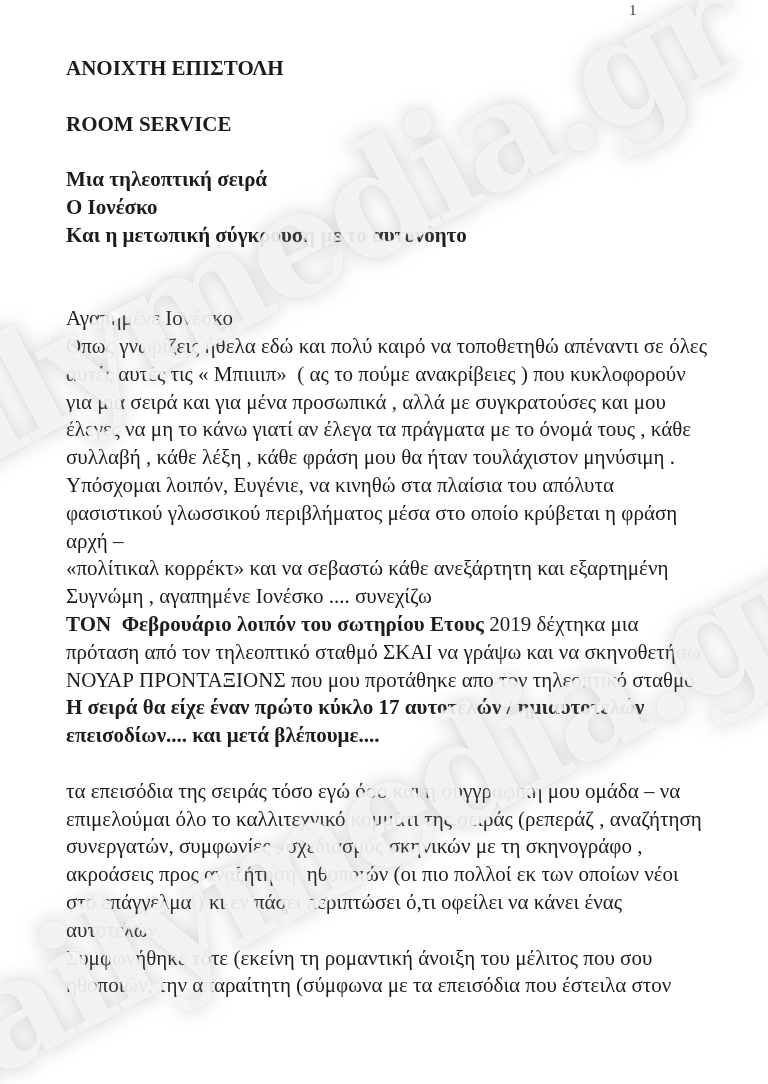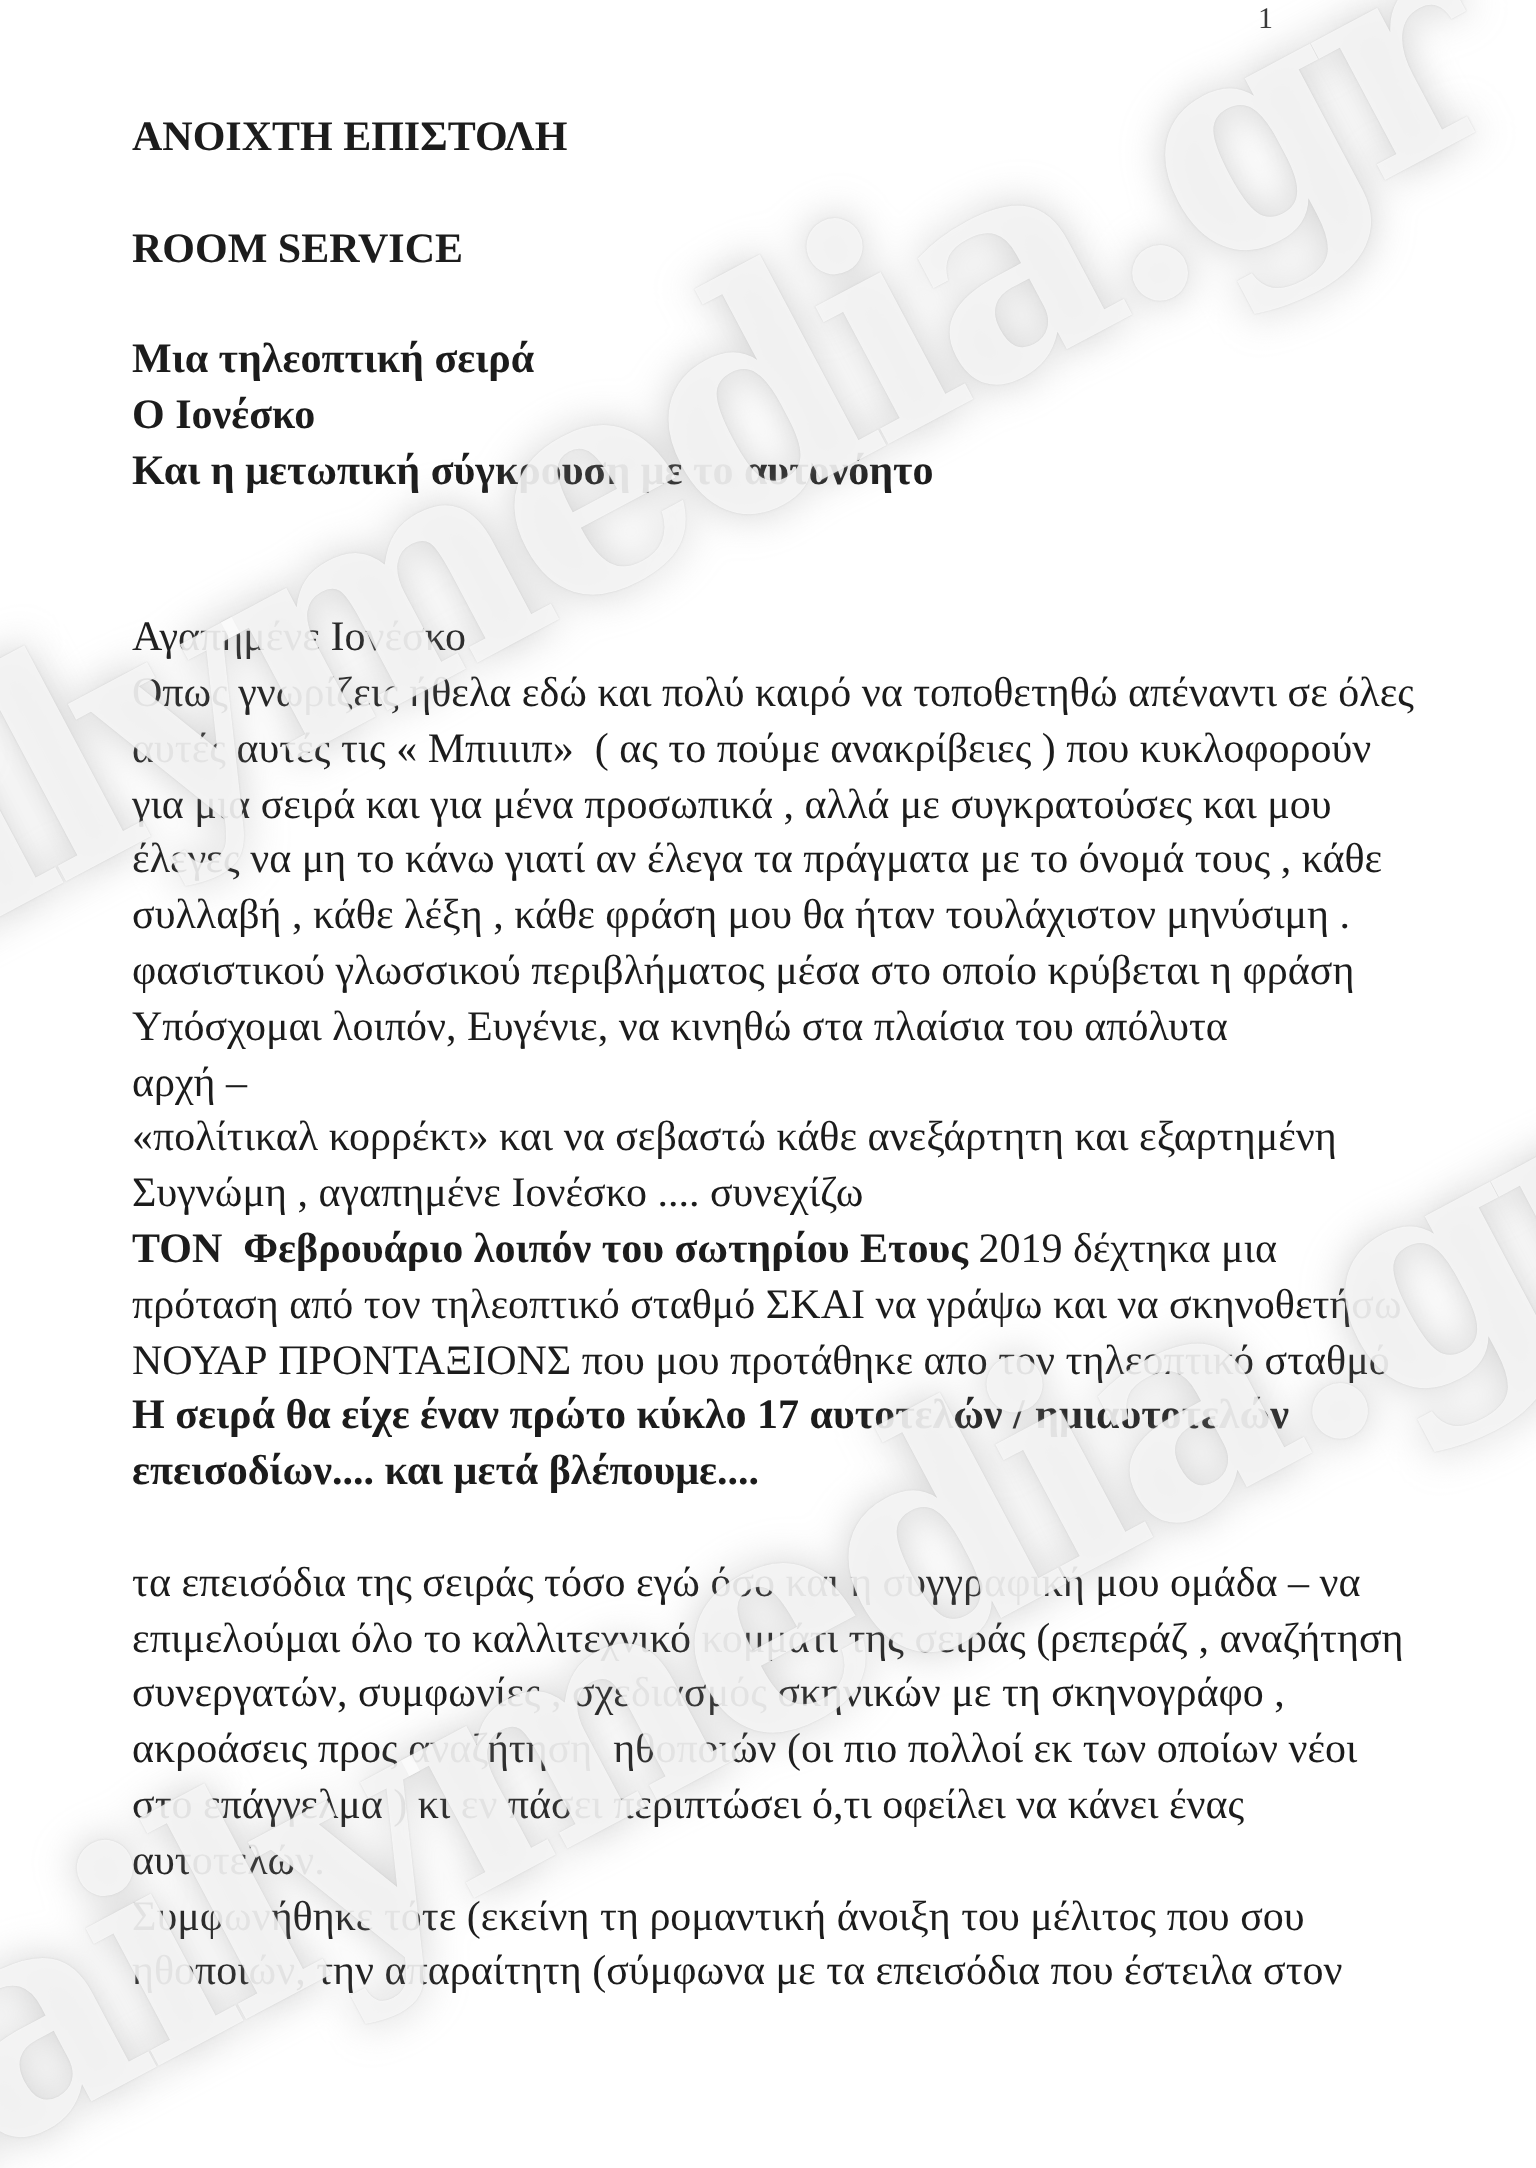--- a/index.html
+++ b/index.html
@@ -89,22 +89,22 @@
       <div class="line"><span class="bold">Ο Ιονέσκο</span></div>
       <div class="line"><span class="bold">Και η μετωπική σύγκρουση με το αυτονόητο</span></div>
       <div class="line"></div>
       <div class="line"></div>
       <div class="line"><span>Αγαπημένε Ιονέσκο</span></div>
       <div class="line"><span>Οπως γνωρίζεις ήθελα εδώ και πολύ καιρό να τοποθετηθώ απέναντι σε όλες</span></div>
       <div class="line"><span>αυτές αυτές τις « Μπιιιιπ»  ( ας το πούμε ανακρίβειες ) που κυκλοφορούν</span></div>
       <div class="line"><span>για μια σειρά και για μένα προσωπικά , αλλά με συγκρατούσες και μου</span></div>
       <div class="line"><span>έλεγες να μη το κάνω γιατί αν έλεγα τα πράγματα με το όνομά τους , κάθε</span></div>
       <div class="line"><span>συλλαβή , κάθε λέξη , κάθε φράση μου θα ήταν τουλάχιστον μηνύσιμη .</span></div>
+      <div class="line"><span>Υπόσχομαι λοιπόν, Ευγένιε, να κινηθώ στα πλαίσια του απόλυτα</span></div>
       <div class="line"><span>φασιστικού γλωσσικού περιβλήματος μέσα στο οποίο κρύβεται η φράση</span></div>
-      <div class="line"><span>Υπόσχομαι λοιπόν, Ευγένιε, να κινηθώ στα πλαίσια του απόλυτα</span></div>
       <div class="line"><span>αρχή –</span></div>
       <div class="line"><span>«πολίτικαλ κορρέκτ» και να σεβαστώ κάθε ανεξάρτητη και εξαρτημένη</span></div>
       <div class="line"><span>Συγνώμη , αγαπημένε Ιονέσκο .... συνεχίζω</span></div>
       <div class="line"><span class="bold">ΤΟΝ  Φεβρουάριο λοιπόν του σωτηρίου Ετους</span><span> 2019 δέχτηκα μια</span></div>
       <div class="line"><span>πρόταση από τον τηλεοπτικό σταθμό ΣΚΑΙ να γράψω και να σκηνοθετήσω</span></div>
       <div class="line"><span>ΝΟΥΑΡ ΠΡΟΝΤΑΞΙΟΝΣ που μου προτάθηκε απο τον τηλεοπτικό σταθμό</span></div>
       <div class="line"><span class="bold">Η σειρά θα είχε έναν πρώτο κύκλο 17 αυτοτελών / ημιαυτοτελών</span></div>
       <div class="line"><span class="bold">επεισοδίων.... και μετά βλέπουμε....</span></div>
       <div class="line"></div>
       <div class="line"><span>τα επεισόδια της σειράς τόσο εγώ όσο και η συγγραφική μου ομάδα – να</span></div>

